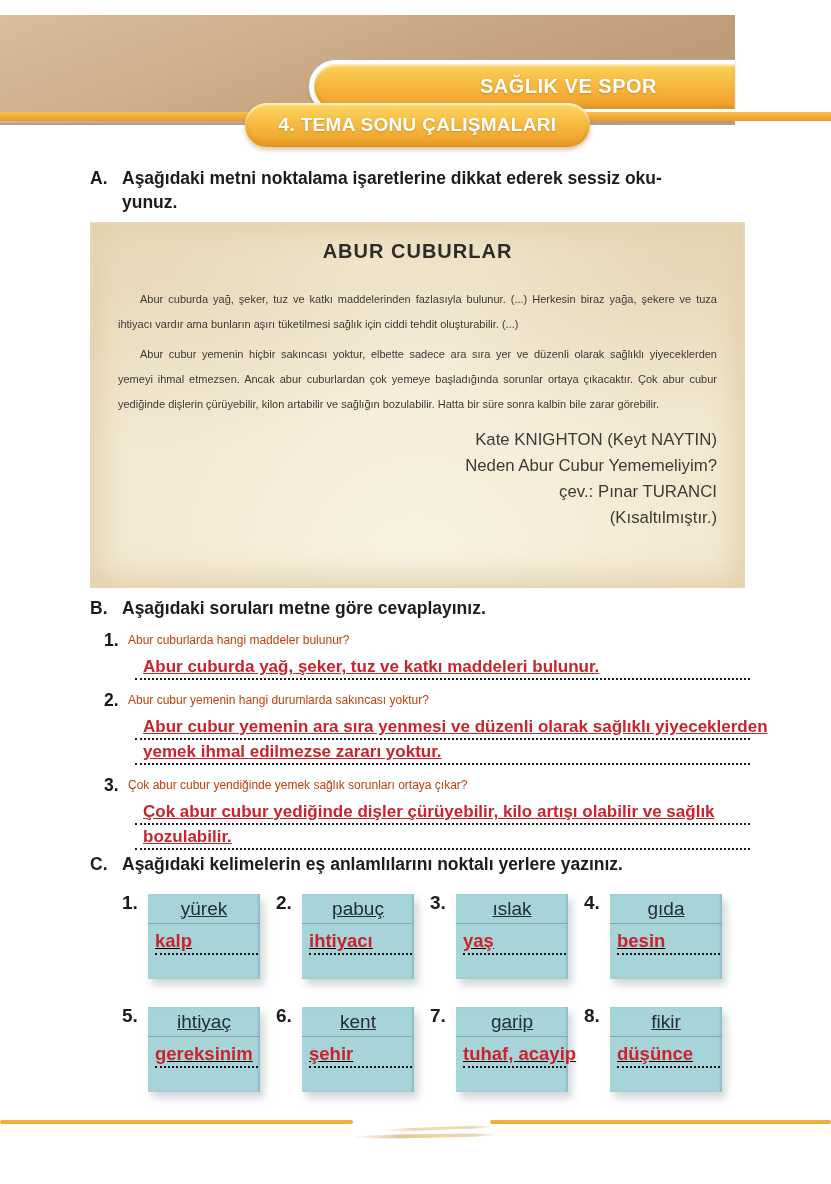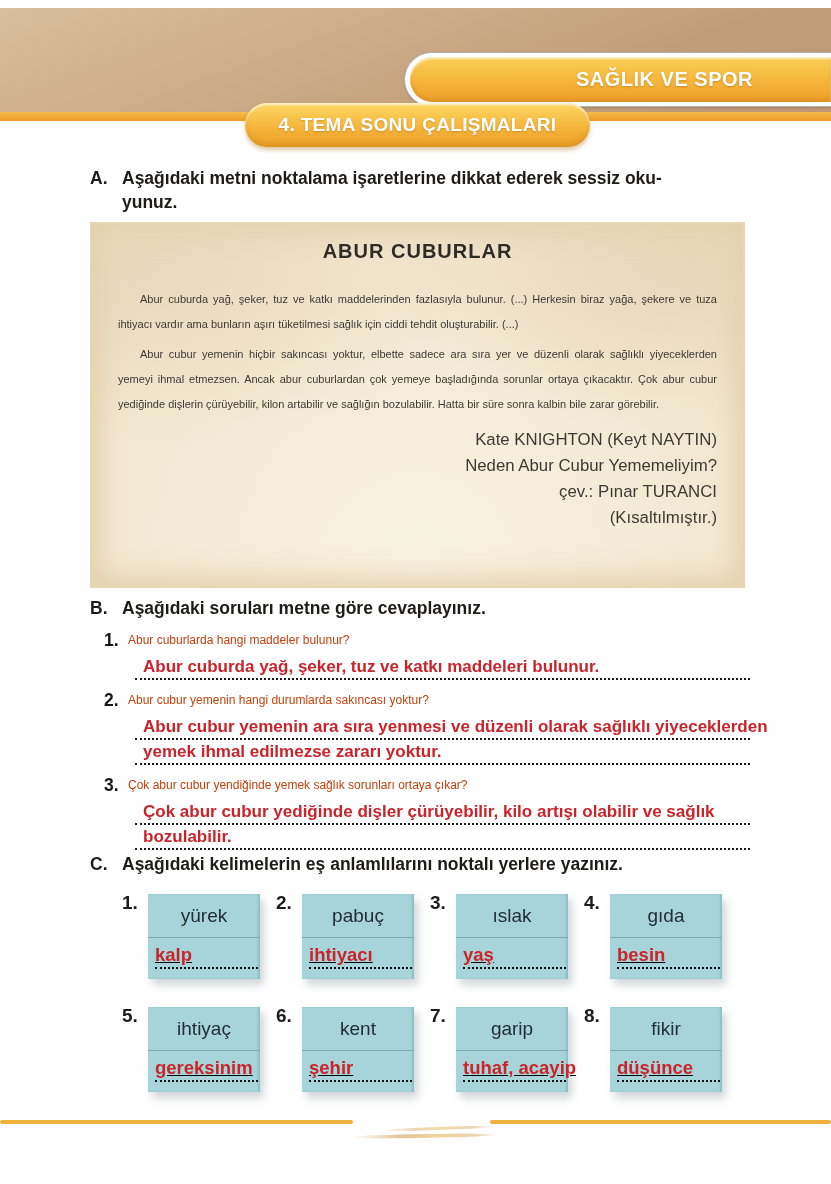--- a/index.html
+++ b/index.html
@@ -5,21 +5,21 @@
   * { margin:0; padding:0; box-sizing:border-box; }
   html,body { background:#ffffff; }
   body { font-family:"Liberation Sans", sans-serif; }
   .page {
     position:relative; width:831px; height:1184px; margin:0 auto;
     background:#ffffff; overflow:hidden;
   }
 
   
   .tan-band {
-    position:absolute; top:8px; left:0; width:831px; height:108px;
+    position:absolute; top:15px; left:0; width:735px; height:108px;
     background:linear-gradient(160deg,#d9bd9c 0%,#cfae8b 35%,#c29d79 70%,#bd9775 100%);
     box-shadow:0 2px 0 rgba(100,88,72,.55);
   }
   .unit-banner {
     position:absolute; top:44px; right:0; width:427px; height:55px;
     background:#ffffff; border:1px solid #b2b0ab; border-right:none;
     border-radius:28px 0 0 28px; padding:4px 0 4px 5px;
     box-shadow:0 1px 2px rgba(90,70,40,.25);
   }
   .unit-banner-inner {
@@ -85,36 +85,36 @@
   .question { display:flex; margin:8px 0 2px 14px; }
   .q-num { flex:0 0 24px; font-weight:bold; font-size:17.5px; line-height:25px; color:#161614; }
   .q-text { font-size:12px; line-height:25px; color:#c2410c; }
   .answer-line {
     margin-left:45px; width:615px; height:25px;
     border-bottom:2.5px dotted #1b1b1b;
     display:flex; align-items:flex-end;
   }
   .answer-text {
     padding-left:8px; color:#c9242b; font-weight:bold; font-size:17px;
-    line-height:23px; white-space:nowrap;
+    line-height:23px; white-space:nowrap;text-decoration:underline;
   }
 
   
   .activity-c { position:absolute; top:852px; left:90px; width:700px; }
   .card-grid { display:grid; grid-template-columns:repeat(4,150px); column-gap:4px; margin:16px 0 0 32px; }
   .card-grid.row-2 { margin-top:26px; }
   .card-item { display:flex; align-items:flex-start; }
   .card-num { flex:0 0 26px; font-size:19px; font-weight:600; color:#1c1c1c; line-height:22px; }
   .card {
     width:112px; height:85px; margin-top:2px; background:#a7d4d9;
     box-shadow:4px 6px 8px rgba(95,120,130,.3), inset -2px 0 2px rgba(90,140,150,.3);
   }
   .card-word {
-    height:44px; display:flex; align-items:center; justify-content:center;
-    font-size:19px; color:#222f34; border-bottom:1.5px solid #7fa9ae;
+    height:30px; display:flex; align-items:center; justify-content:center;
+    font-size:19px; color:#222f34; border-bottom:1.5px solid #7fa9ae;text-decoration:underline;
   }
   .card-answer { padding:4px 2px 0 7px;text-decoration:underline; }
   .card-answer .dotline {
     border-bottom:2.5px dotted #101010; height:27px;
     display:flex; align-items:flex-end;
   }
   .card-answer .dotline span {
     color:#c9242b; font-weight:bold; font-size:18.5px; line-height:24px; white-space:nowrap;
   }
 

